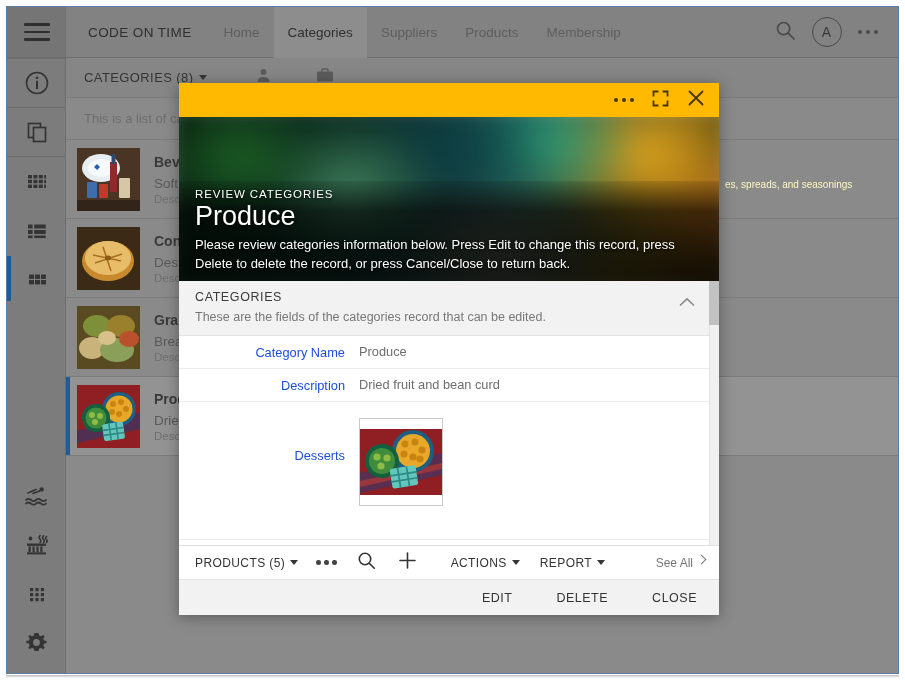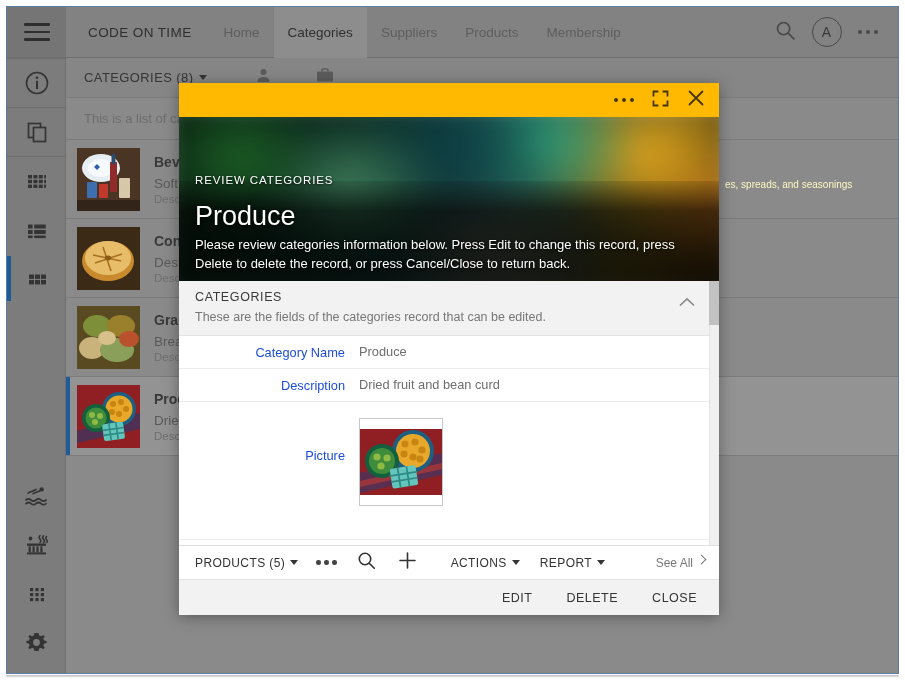--- a/index.html
+++ b/index.html
@@ -188,21 +188,21 @@
   }
   #hero-shade {
     position: absolute; left: 0; right: 0; bottom: 0; height: 100px;
     background: linear-gradient(rgba(0,0,0,.12), rgba(0,0,0,.62) 30%, rgba(0,0,0,.72));
   }
   #hero-text {
     position: absolute; left: 16px; right: 20px; bottom: 8px;
     color: #ffffff;
   }
   #hero-kicker {
-    font-size: 11.5px; letter-spacing: .9px; margin-bottom: 16px;
+    font-size: 11.5px; letter-spacing: .9px; margin-bottom: 2px;
     text-shadow: 0 1px 3px rgba(0,0,0,.85);
   }
   #hero-title {
     font-size: 27px; line-height: 1.1; margin-bottom: 4px;
     text-shadow: 0 1px 4px rgba(0,0,0,.85);
   }
   #hero-desc {
     font-size: 13px; line-height: 1.42;
     text-shadow: 0 1px 3px rgba(0,0,0,.85);
   }
@@ -267,21 +267,21 @@
     margin-left: auto; font-size: 12px; color: #777;
     display: flex; gap: 5px;
   }
   .chev-right {
     width: 7px; height: 7px; border-right: 1.6px solid #777;
     border-top: 1.6px solid #777; transform: rotate(45deg);
   }
   #modal-actions {
     flex: none; height: 36px;
     display: flex; align-items: center; justify-content: flex-end;
-    gap: 34px; padding-right: 22px;
+    gap: 44px; padding-right: 22px;
     background: #f2f2f2; border-top: 1px solid #e4e4e4;
   }
   .action-btn { font-size: 12.5px; color: #333; letter-spacing: .5px; }
 </style>
 </head>
 <body>
 
 <div id="app-window">
 
   <div id="app-layer">
@@ -632,21 +632,21 @@
           <div class="field-label">Category Name</div>
           <div class="field-value">Produce</div>
         </div>
 
         <div class="field-row">
           <div class="field-label">Description</div>
           <div class="field-value">Dried fruit and bean curd</div>
         </div>
 
         <div class="field-row picture" style="min-height:138px; align-items:flex-start;">
-          <div class="field-label" style="padding-top:38px;">Picture</div>
+          <div class="field-label" style="padding-top:38px;">Desserts</div>
           <div style="padding-top:8px;">
             <div class="pic-frame">
               <span>
                 <svg width="82" height="66" viewBox="0 0 82 66">
                   <rect width="82" height="66" fill="#8f1f23"></rect>
                   <path d="M0 44 L82 24 L82 46 L0 64 Z" fill="#22407e" opacity=".5"></path>
                   <path d="M0 52 L82 34 L82 40 L0 58 Z" fill="#c43b2f" opacity=".6"></path>
                   <circle cx="53" cy="22" r="21" fill="#1d5f82"></circle>
                   <circle cx="53" cy="22" r="17" fill="#e8a92b"></circle>
                   <g fill="#c98512">

